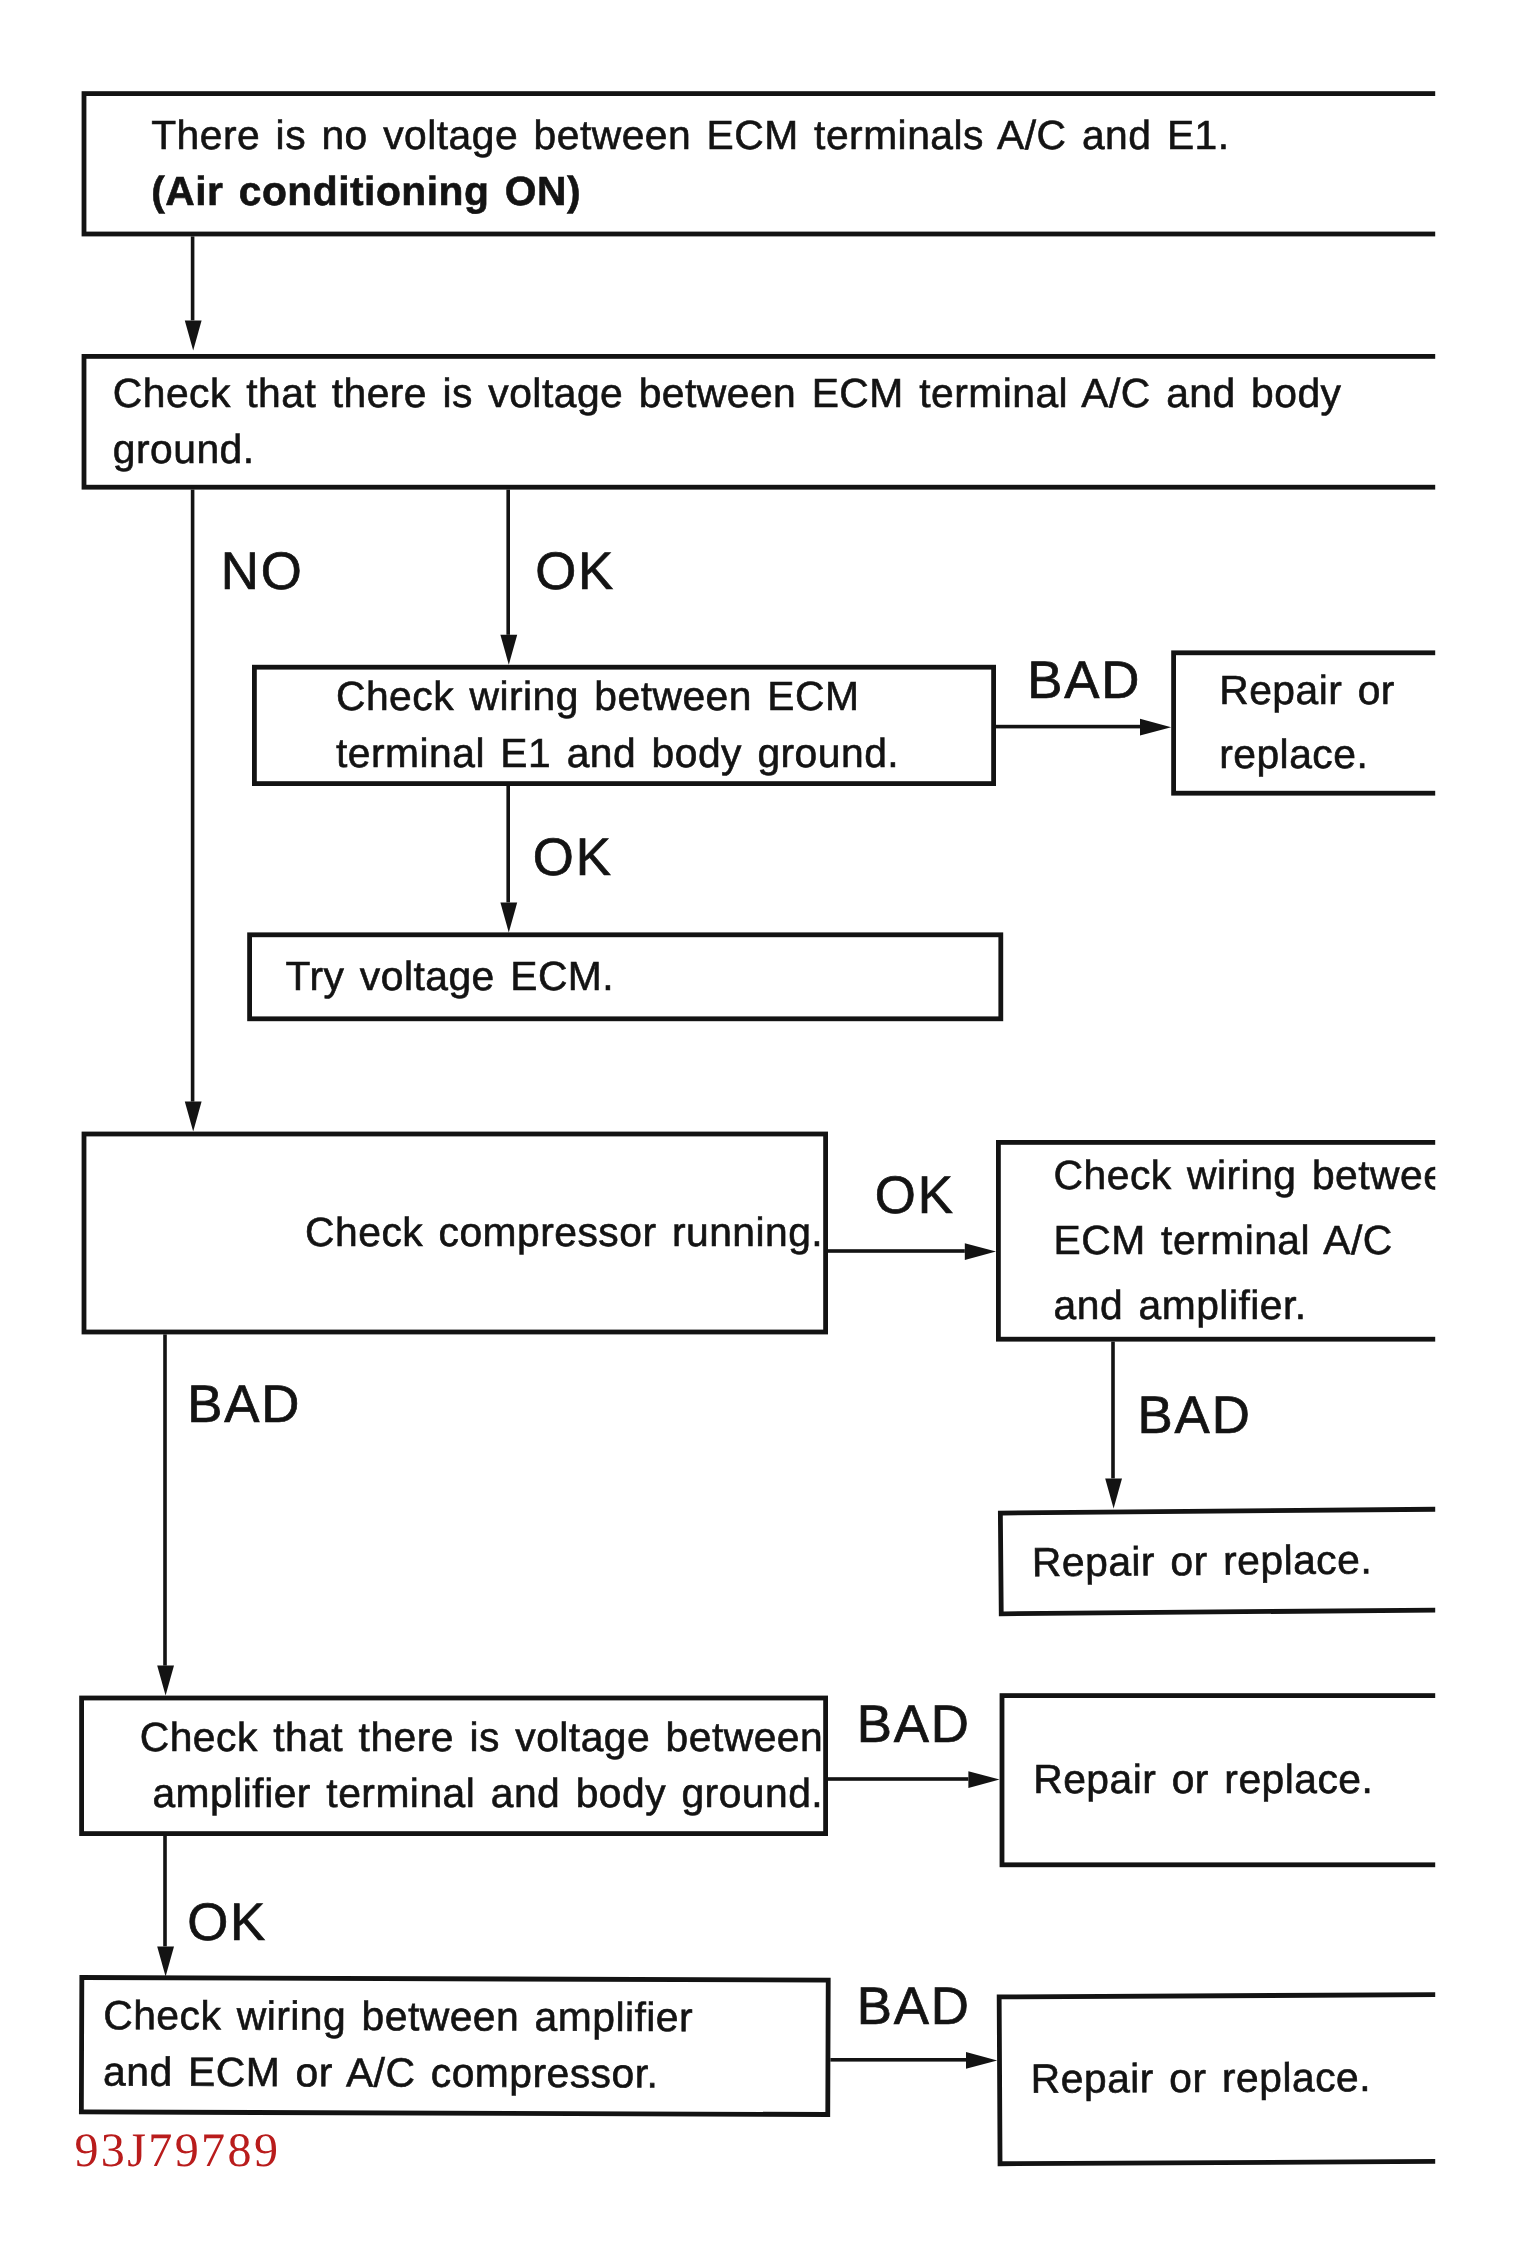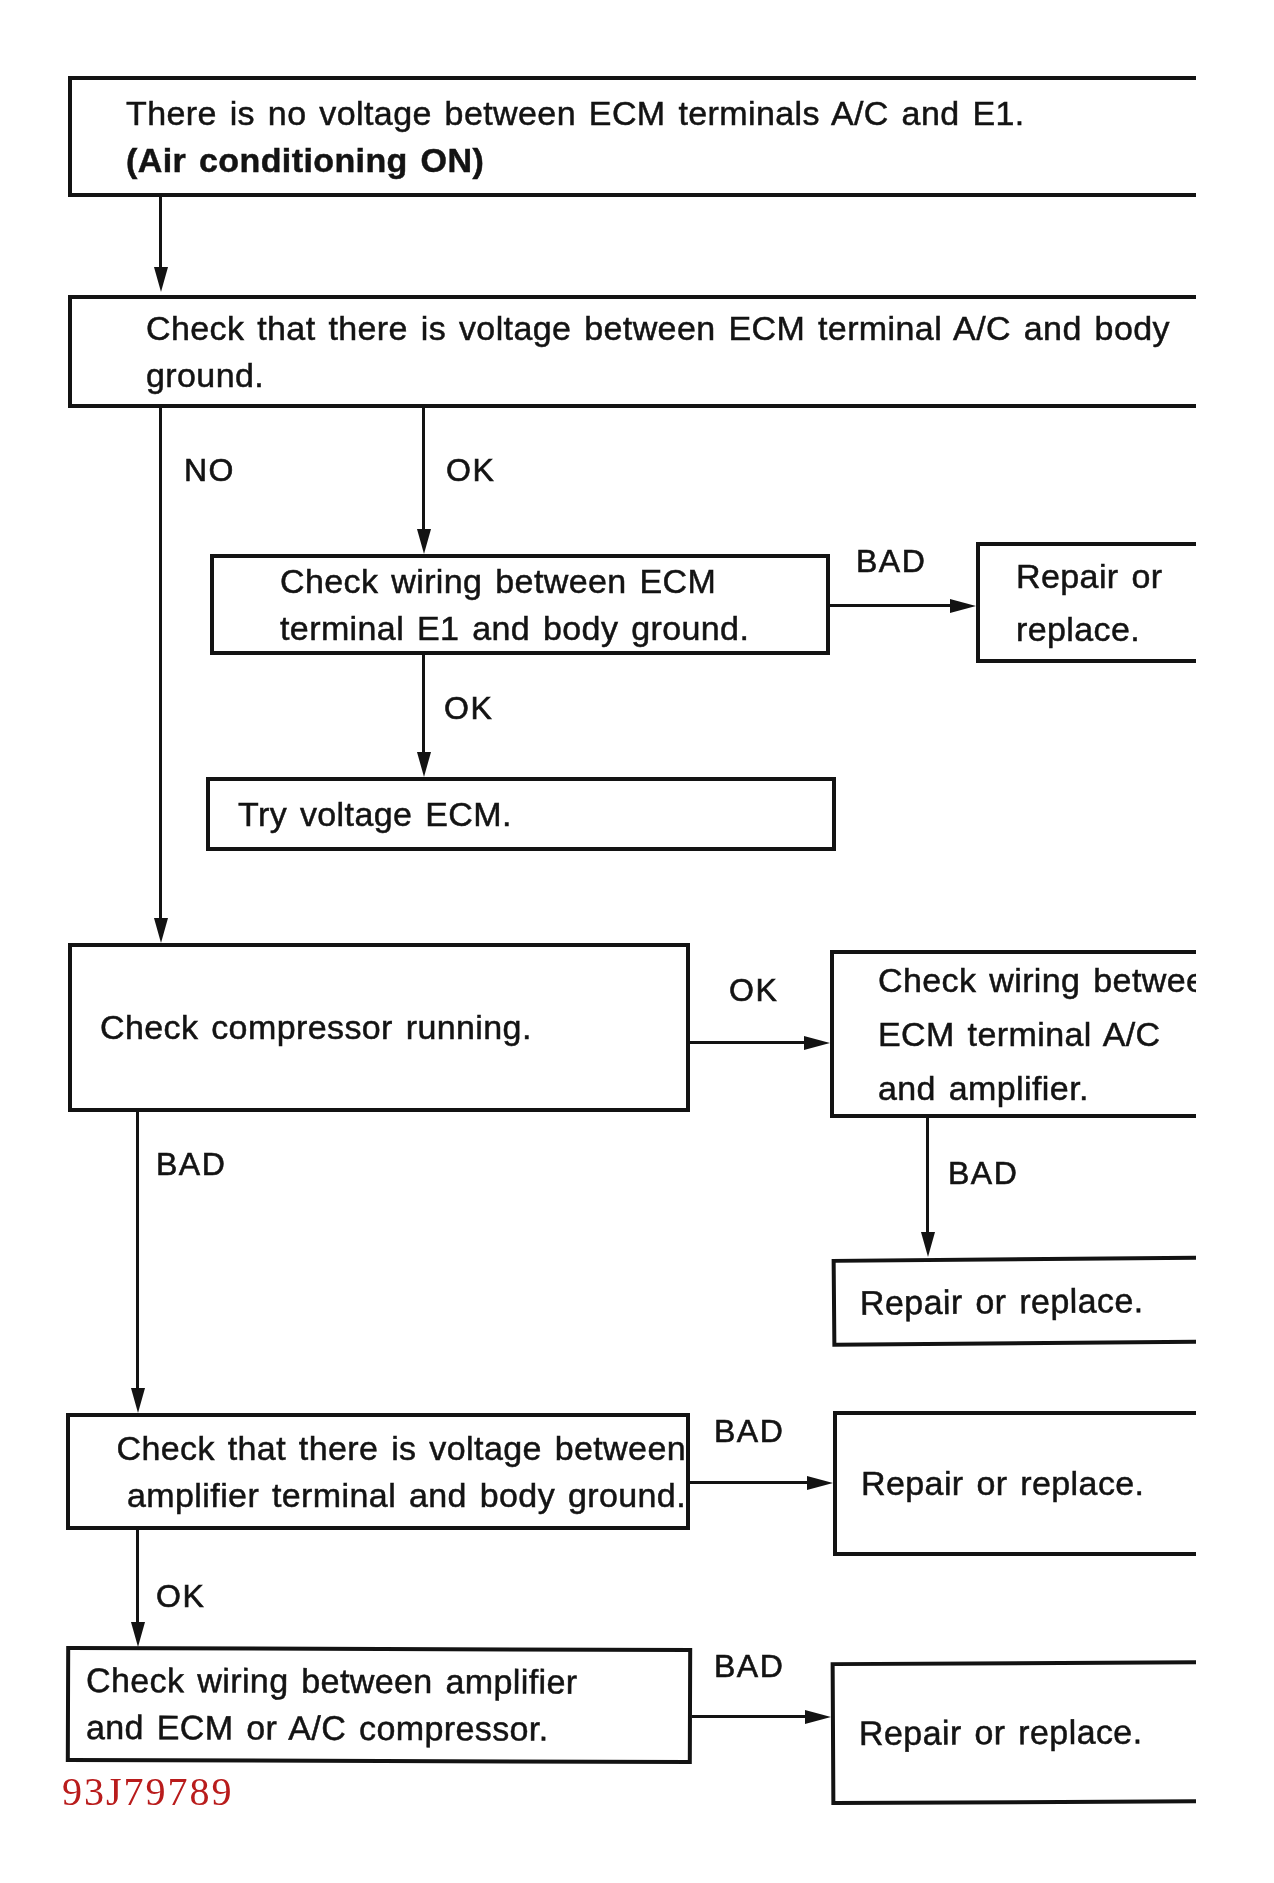--- a/index.html
+++ b/index.html
@@ -25,21 +25,21 @@
     letter-spacing: 0.4px;
     word-spacing: 3px;
     -webkit-text-stroke: 0.5px #131313;
     background: #ffffff;
   }
   .box span { display: block; white-space: nowrap; }
   .bold { font-weight: bold; }
 
   .edge-label {
     position: absolute;
-    font-size: 32px;
+    font-size: 44px;
     letter-spacing: 1.5px;
     -webkit-text-stroke: 0.6px #131313;
     white-space: nowrap;
   }
 
   .vline { position: absolute; width: 3px; background: #131313; }
   .hline { position: absolute; height: 3px; background: #131313; }
   .head-down {
     position: absolute; width: 0; height: 0;
     border-left: 7px solid transparent;
@@ -48,25 +48,25 @@
   }
   .head-right {
     position: absolute; width: 0; height: 0;
     border-top: 7px solid transparent;
     border-bottom: 7px solid transparent;
     border-left: 26px solid #131313;
   }
 
   
   .n-start                   { left: 40px;  top: 76px;   width: 1197px; height: 121px; padding-left: 54px; }
-  .n-check-voltage-ecm       { left: 40px;  top: 295px;  width: 1197px; height: 113px; padding-left: 74px; }
+  .n-check-voltage-ecm       { left: 40px;  top: 295px;  width: 1197px; height: 113px; padding-left: 22px; }
   .n-check-wiring-e1         { left: 182px; top: 554px;  width: 620px;  height: 101px; padding-left: 66px; }
   .n-repair-1                { left: 948px; top: 542px;  width: 285px;  height: 121px; padding-left: 36px; line-height: 53px; }
   .n-try-ecm                 { left: 178px; top: 777px;  width: 630px;  height: 74px;  padding-left: 28px; }
-  .n-check-compressor        { left: 40px;  top: 943px;  width: 622px;  height: 169px; padding-left: 28px; }
+  .n-check-compressor        { left: 40px;  top: 943px;  width: 622px;  height: 169px; padding-left: 28px; align-items: flex-end; }
   .n-check-wiring-amplifier  { left: 802px; top: 950px;  width: 440px;  height: 168px; padding-left: 44px; line-height: 54px; }
   .n-repair-2                { left: 804px; top: 1257px; width: 430px;  height: 88px;  padding-left: 24px; transform: rotate(-0.5deg); }
   .n-check-voltage-amplifier { left: 38px;  top: 1413px; width: 624px;  height: 117px; padding-left: 16px; text-align: right; }
   .n-repair-3                { left: 805px; top: 1411px; width: 428px;  height: 145px; padding-left: 24px; }
   .n-check-wiring-compressor { left: 38px;  top: 1647px; width: 626px;  height: 116px; padding-left: 16px; transform: rotate(0.2deg); }
   .n-repair-4                { left: 803px; top: 1661px; width: 430px;  height: 143px; padding-left: 24px; transform: rotate(-0.3deg); }
 
   
   .l-no    { left: 156px; top: 452px; }
   .l-ok-1  { left: 418px; top: 452px; }

